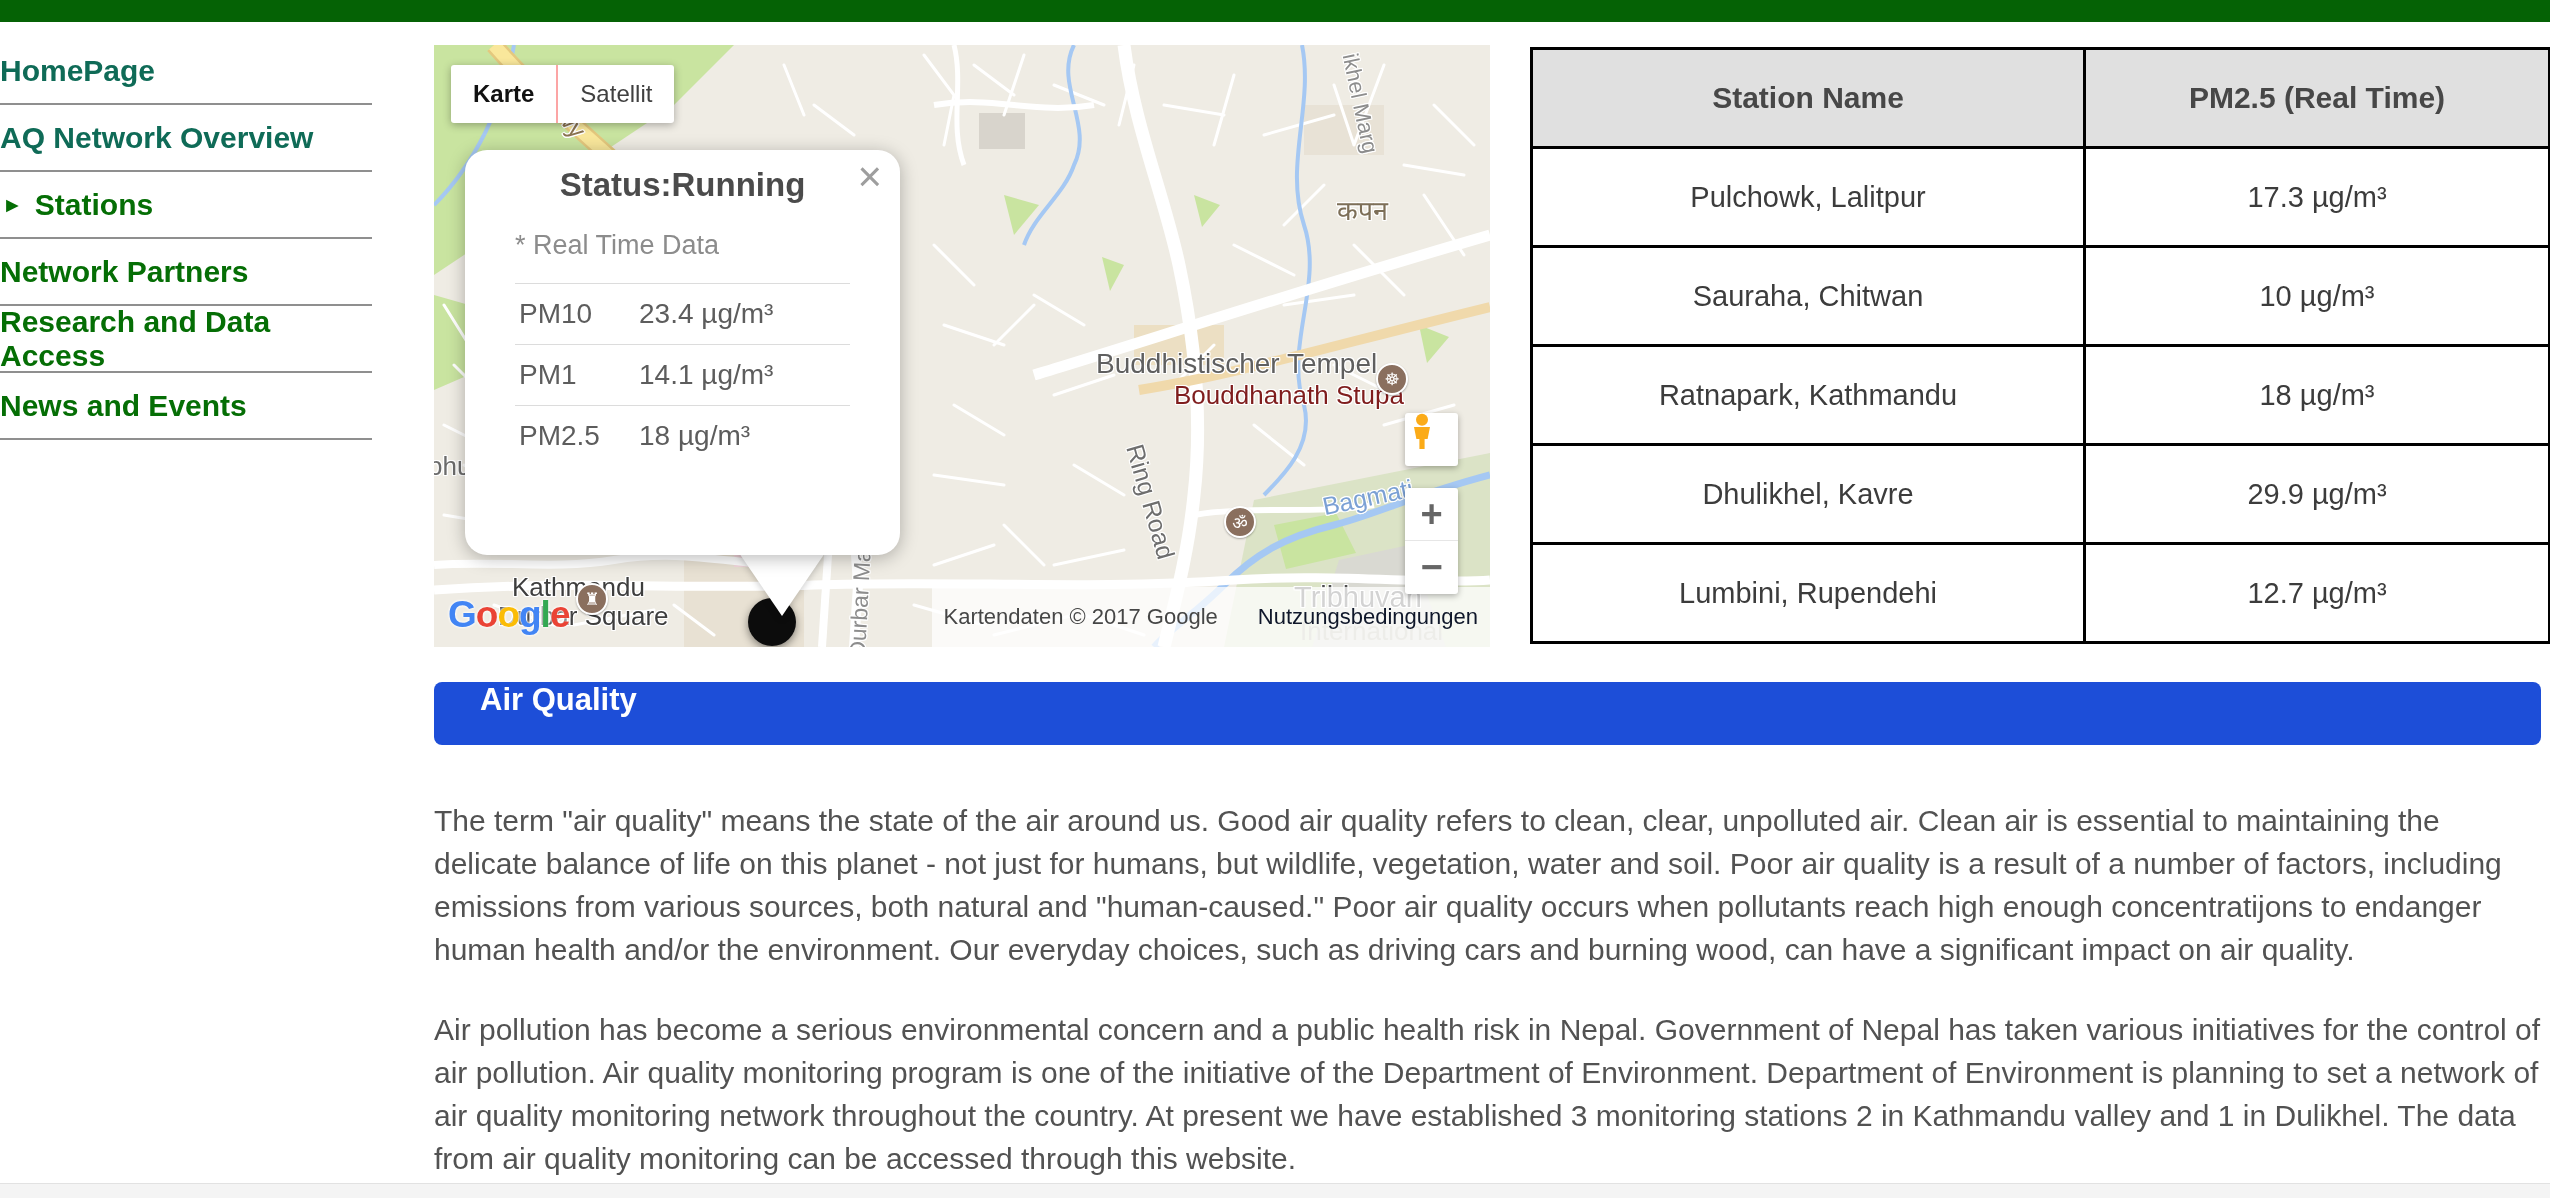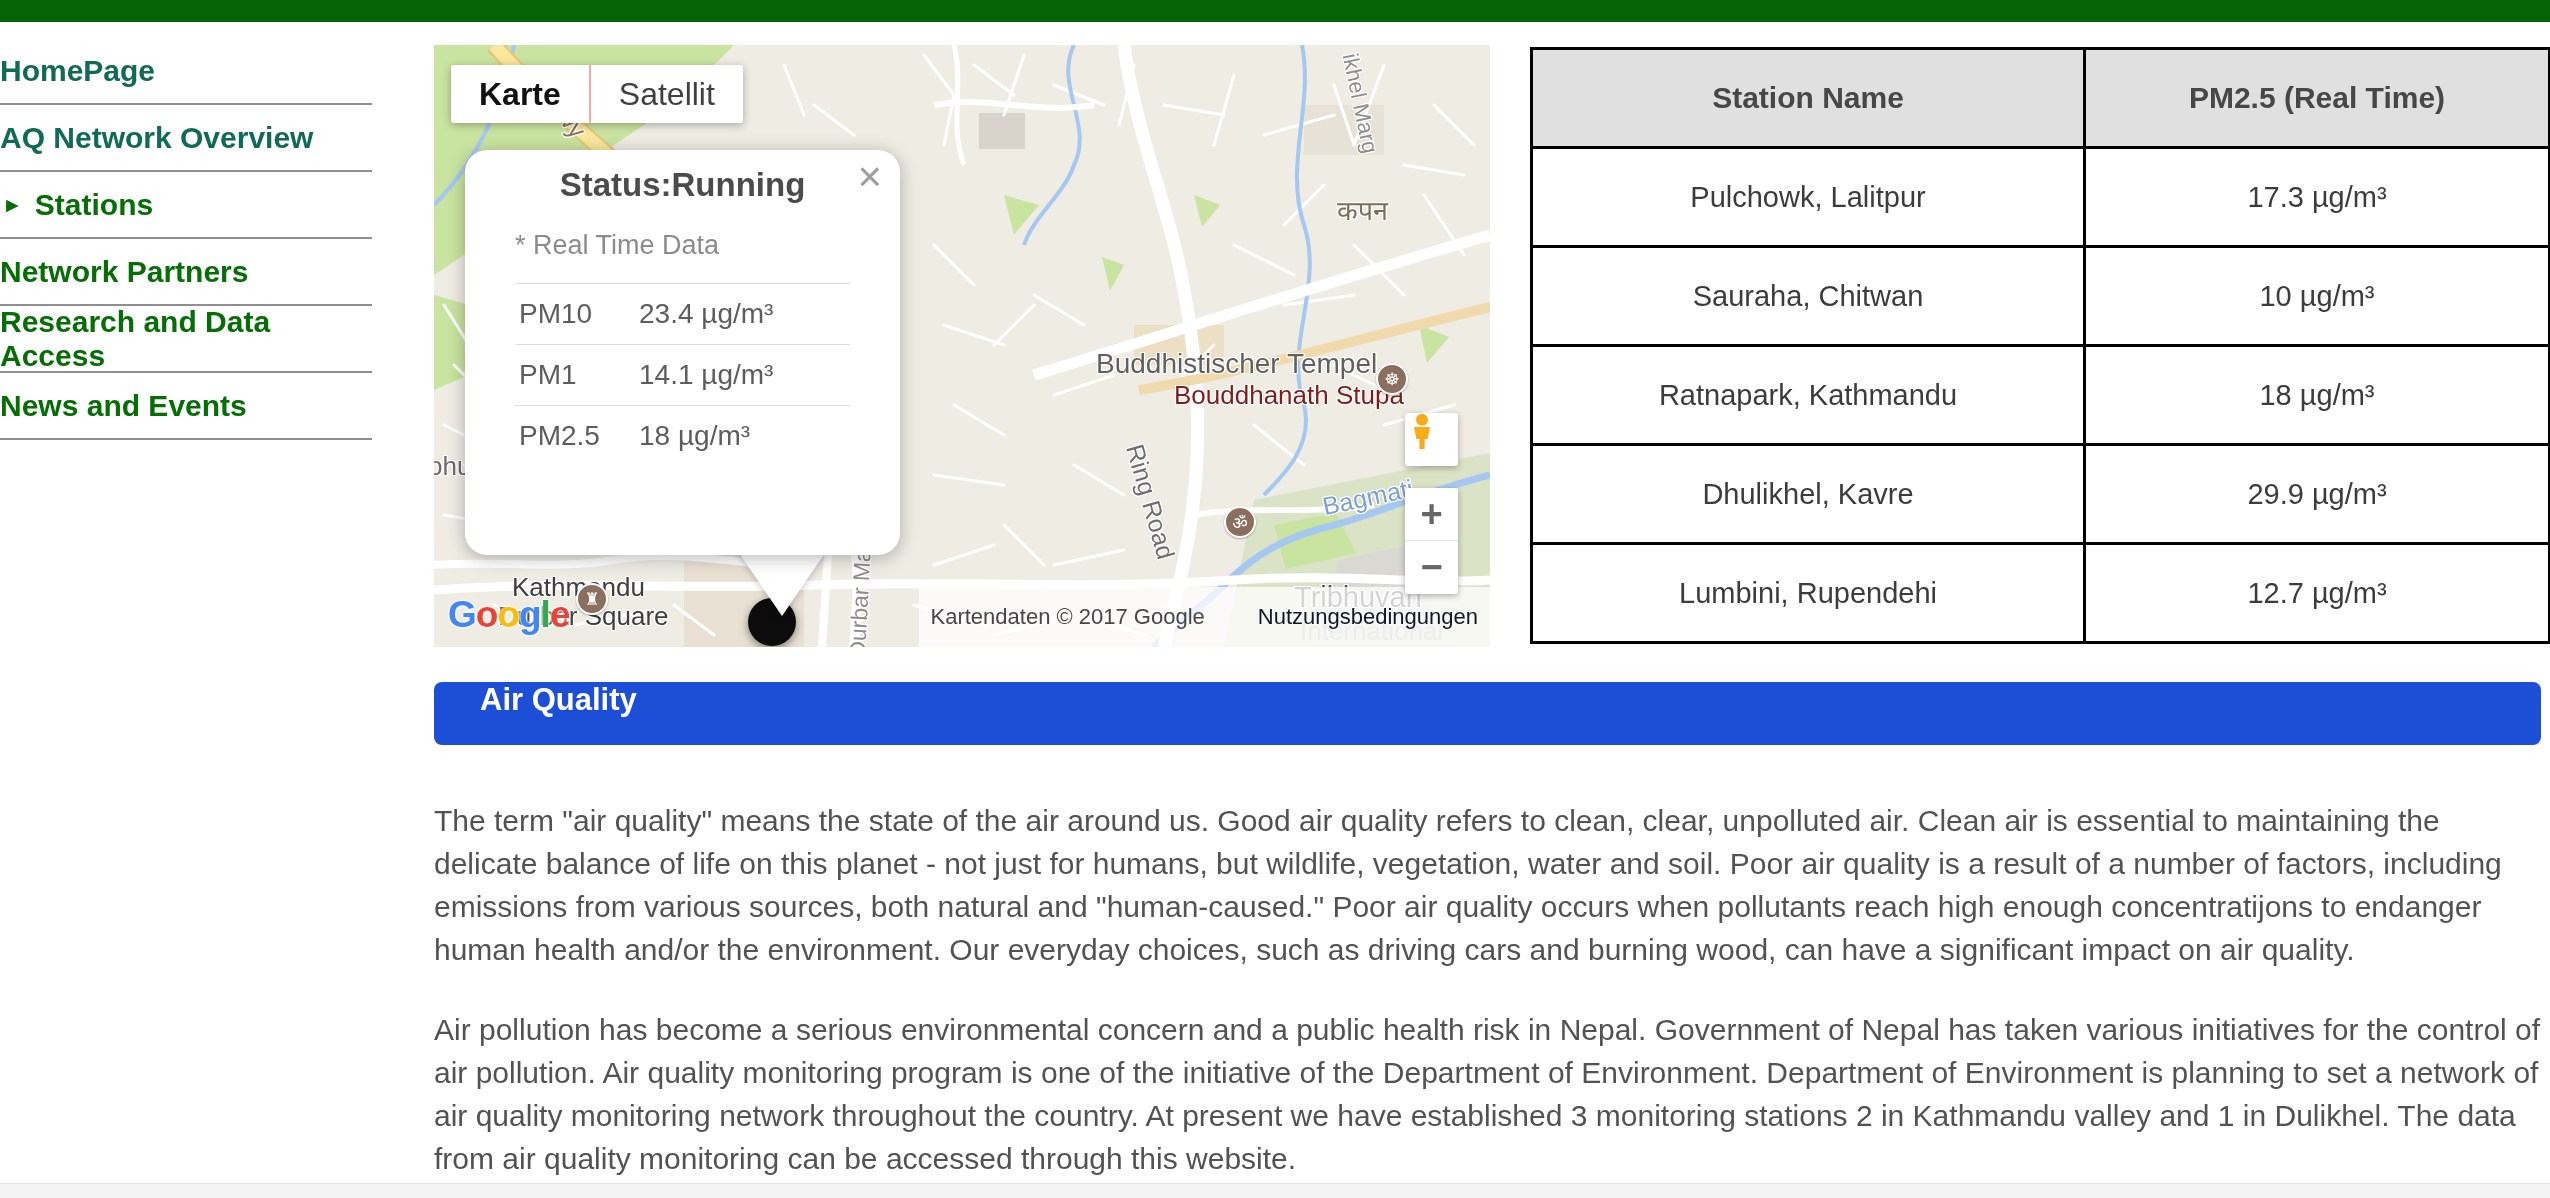--- a/index.html
+++ b/index.html
@@ -41,21 +41,21 @@
   #lbl-hwy{left:118px;top:28px;transform:rotate(53deg);transform-origin:left top;font-size:25px;color:#8a7350}
   .poi{position:absolute;width:28px;height:28px;border-radius:50%;background:#8a6f5e;border:2px solid #fff;
        color:#fff;display:flex;align-items:center;justify-content:center;font-size:17px;
        box-shadow:0 1px 2px rgba(0,0,0,.3);cursor:pointer}
   #poi-stupa{left:942px;top:318px}
   #poi-om{left:790px;top:461px}
   #poi-castle{left:142px;top:538px}
 
   .maptype{position:absolute;left:17px;top:20px;height:58px;display:flex;background:#fff;border-radius:3px;
            box-shadow:0 2px 8px rgba(0,0,0,.3);overflow:hidden;z-index:30}
-  .maptype .mt{padding:0 28px;display:flex;align-items:center;font-size:32px;cursor:pointer}
+  .maptype .mt{padding:0 22px;display:flex;align-items:center;font-size:24px;cursor:pointer}
   #mt-karte{font-weight:bold;color:#111}
   #mt-sat{color:#404040;border-left:2px solid #fca5a5}
 
   .popup-tail{position:absolute;left:303px;top:505px;width:0;height:0;z-index:21;
       border-left:45px solid transparent;border-right:45px solid transparent;border-top:66px solid #fff;
       filter:drop-shadow(0 3px 3px rgba(0,0,0,.18))}
   .marker{position:absolute;left:314px;top:553px;width:48px;height:48px;background:#0c0c0c;border-radius:50%;
       box-shadow:0 3px 8px rgba(0,0,0,.45);z-index:20;cursor:pointer}
   .popup{position:absolute;left:31px;top:105px;width:435px;height:405px;background:#fff;border-radius:22px;
       box-shadow:0 3px 18px rgba(0,0,0,.28);z-index:22}
@@ -69,21 +69,21 @@
   .ctrl{position:absolute;background:#fff;border-radius:3px;box-shadow:0 2px 6px rgba(0,0,0,.3);z-index:15}
   #pegman{left:971px;top:368px;width:53px;height:53px;display:flex;align-items:center;justify-content:center;cursor:pointer}
   #zoomctl{left:971px;top:443px;width:53px;height:106px}
   .zbtn{height:52px;display:flex;align-items:center;justify-content:center;font-size:38px;color:#666;
         font-weight:bold;cursor:pointer}
   #zoom-in{border-bottom:1px solid #e6e6e6}
 
   #glogo{position:absolute;left:14px;top:549px;font-size:37px;font-weight:bold;letter-spacing:-1px;z-index:14;
          text-shadow:0 0 3px #fff,0 0 3px #fff}
   #attrib{position:absolute;right:0;bottom:0;height:34px;display:flex;align-items:center;
-          background:rgba(255,255,255,.75);padding:13px 12px;gap:53px;z-index:14}
+          background:rgba(255,255,255,.75);padding:13px 12px;gap:40px;z-index:14}
   #attrib-text{font-size:22px;color:#464646}
   #attrib-terms{font-size:22px;color:#0f172a;cursor:pointer}
 
   
   .stations{position:absolute;left:1530px;top:47px;width:1008px;border-collapse:collapse;table-layout:fixed}
   .stations th,.stations td{border:3px solid #000;text-align:center;vertical-align:middle;height:94px}
   .stations th{background:#e0e0e0;font-size:30px;color:#474747}
   .stations td{background:#fff;font-size:29px;color:#3c3c3c}
   .col-station{width:548px}.col-pm{width:460px}
 

